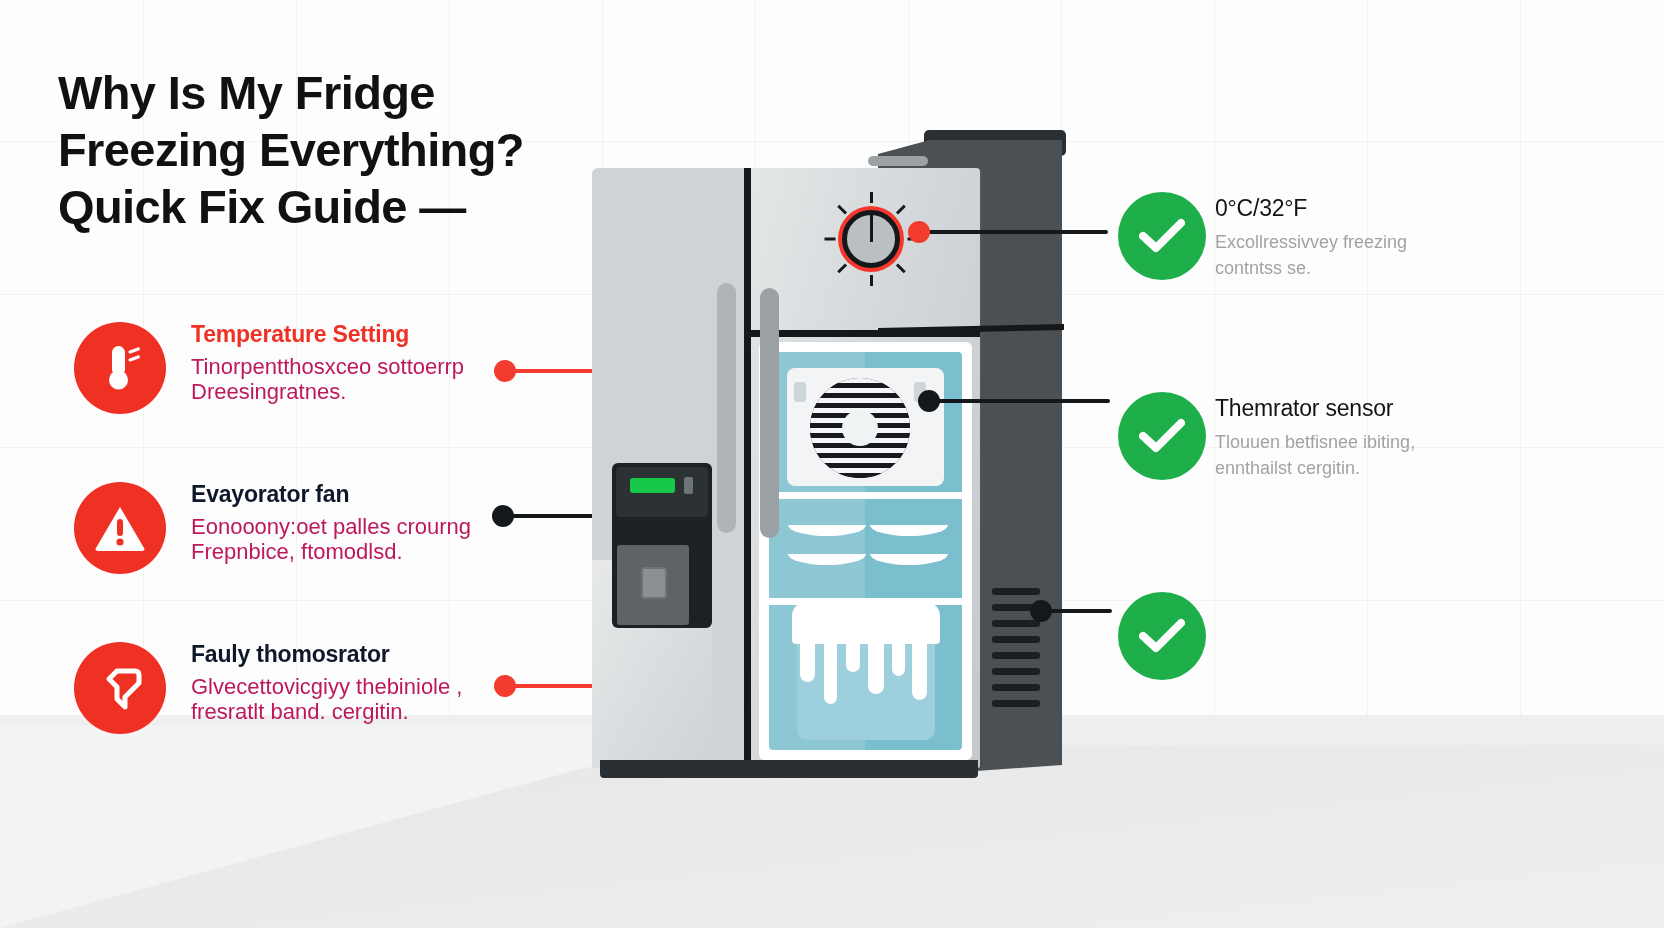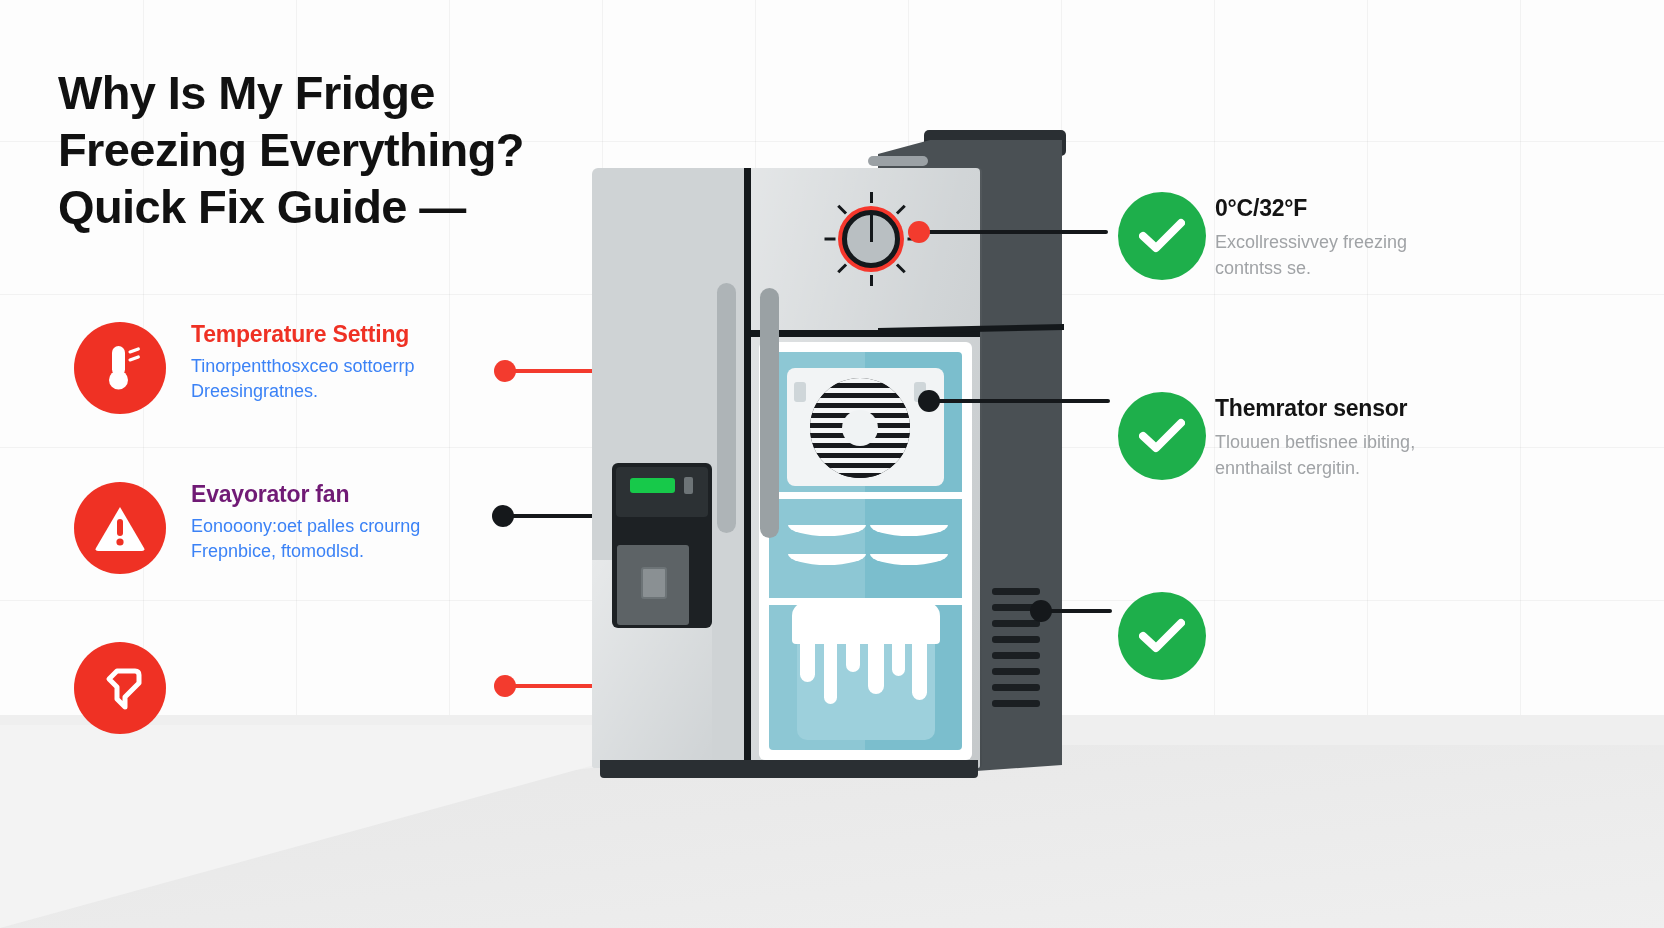--- a/index.html
+++ b/index.html
@@ -48,38 +48,38 @@
   .left-list { position:absolute; left:74px; top:320px; width:420px; }
   .feat { position:relative; height:160px; }
   .feat .badge {
     position:absolute; left:0; top:2px; width:92px; height:92px;
     border-radius:50%; background:#ef3124;
     display:flex; align-items:center; justify-content:center;
   }
   .feat .txt { position:absolute; left:117px; top:0px; width:300px; }
   .feat h3 {
     font-size:23px; font-weight:bold; line-height:28px;
-    color:#701a75; margin-bottom:6px; letter-spacing:-0.2px;
+    color:#0f172a; margin-bottom:6px; letter-spacing:-0.2px;
   }
   .feat.accent h3 { color:#ef3124; }
   .feat p {
-    font-size:18px; line-height:25px; color:#3b82f6; font-weight:400;
+    font-size:22px; line-height:25px; color:#be185d; font-weight:400;
   }
 
   
   .right-list { position:absolute; left:1118px; top:190px; width:480px; }
   .rfeat { position:relative; height:200px; }
   .rfeat .badge {
     position:absolute; left:0; top:2px; width:88px; height:88px;
     border-radius:50%; background:#1eaf4b;
     display:flex; align-items:center; justify-content:center;
   }
   .rfeat .txt { position:absolute; left:97px; top:4px; width:380px; }
   .rfeat h3 {
-    font-size:23px; font-weight:bold; line-height:29px;
+    font-size:23px; font-weight:normal; line-height:29px;
     color:#141414; margin-bottom:6px; letter-spacing:-0.2px;
   }
   .rfeat p { font-size:18px; line-height:26px; color:#a0a3a6; }
 
   
   .conn { position:absolute; height:4px; border-radius:2px; }
   .conn.red { background:#f33b2e; }
   .conn.black { background:#15181b; }
   .dot { position:absolute; width:22px; height:22px; border-radius:50%; }
   .dot.red { background:#f33b2e; }
@@ -293,20 +293,25 @@
         <p>Eonooony:oet palles crourng</p>
         <p>Frepnbice,  ftomodlsd.</p>
       </div>
     </div>
 
     <div class="feat">
       <div class="badge">
         <svg width="50" height="50" viewBox="0 0 50 50">
           <path d="M14 16 L22 8 L40 8 Q44 8 44 12 L44 20 L30 34 L30 44 L22 36 L22 24 Z" fill="none" stroke="#fff" stroke-width="5" stroke-linejoin="round"></path>
         </svg>
+      </div>
+      <div class="txt">
+        <h3>Fauly thomosrator</h3>
+        <p>Glvecettovicgiyy thebiniole ,</p>
+        <p>fresratlt band. cergitin.</p>
       </div>
     </div>
   </div>
 
   <div class="conn red" style="left:500px; top:369px; width:155px;"></div>
   <div class="dot red" style="left:494px; top:360px;"></div>
   <div class="dot red" style="left:640px; top:360px;"></div>
 
   <div class="conn black" style="left:500px; top:514px; width:148px;"></div>
   <div class="dot black" style="left:492px; top:505px;"></div>

